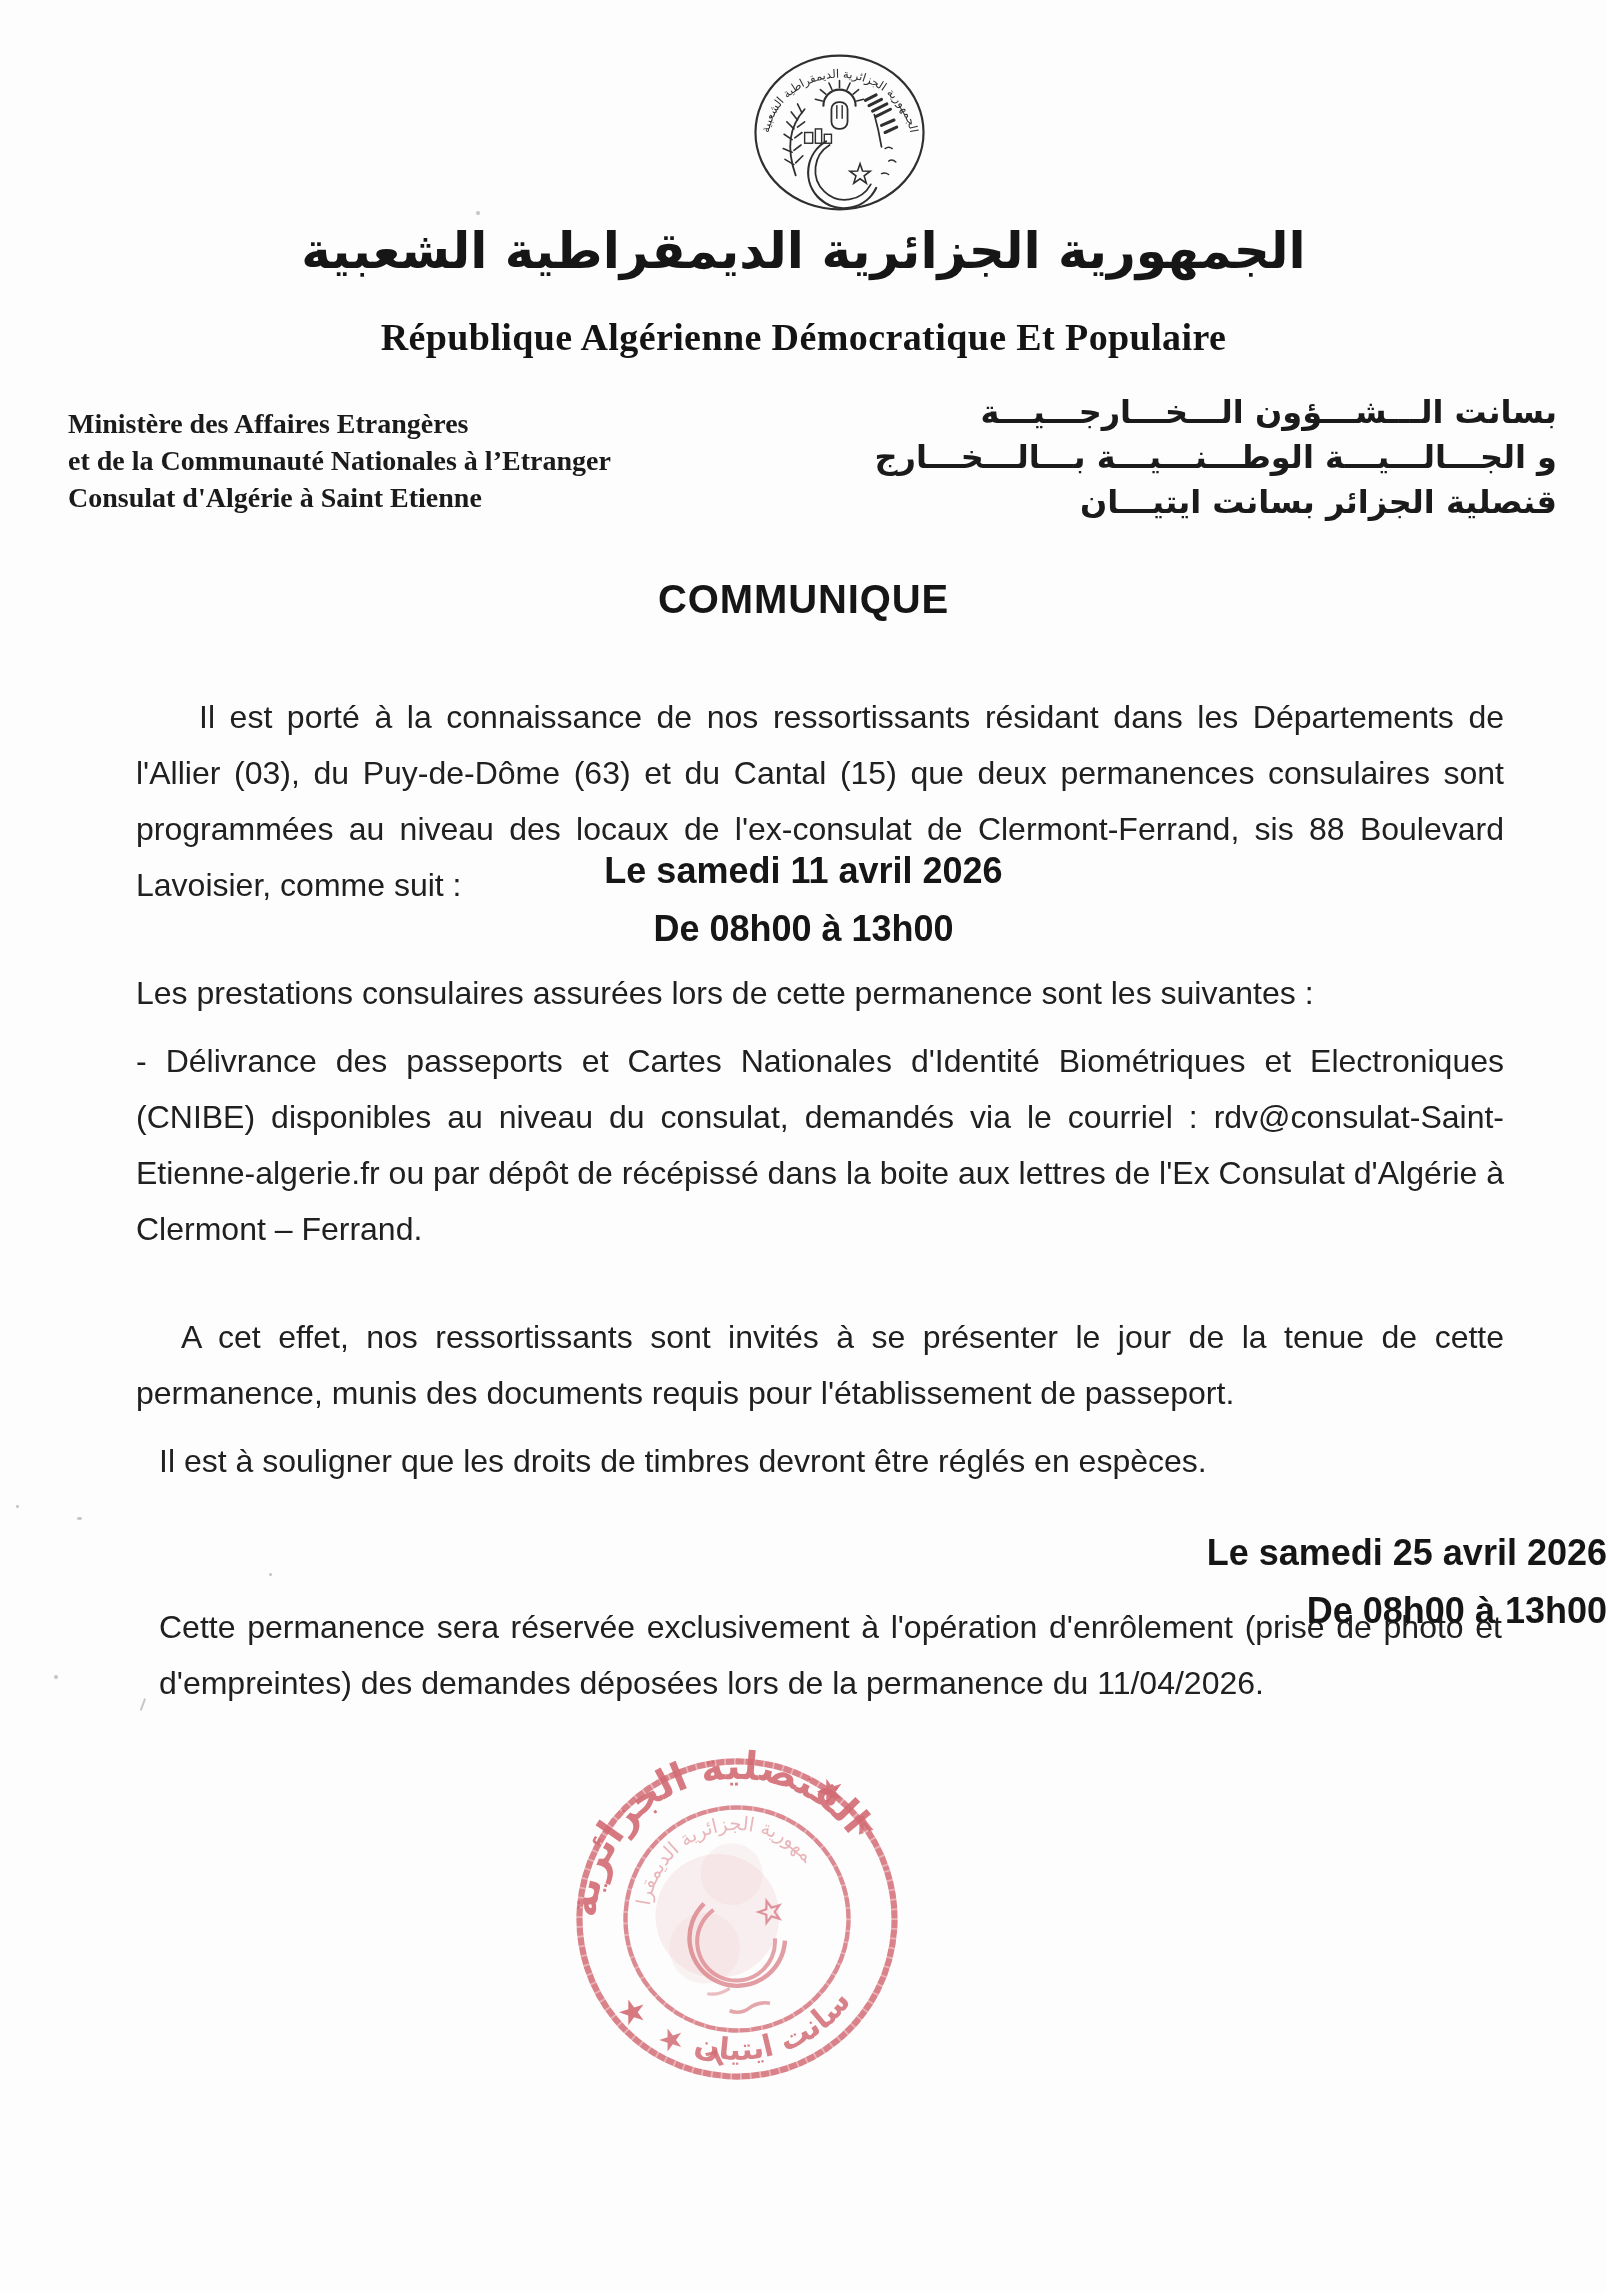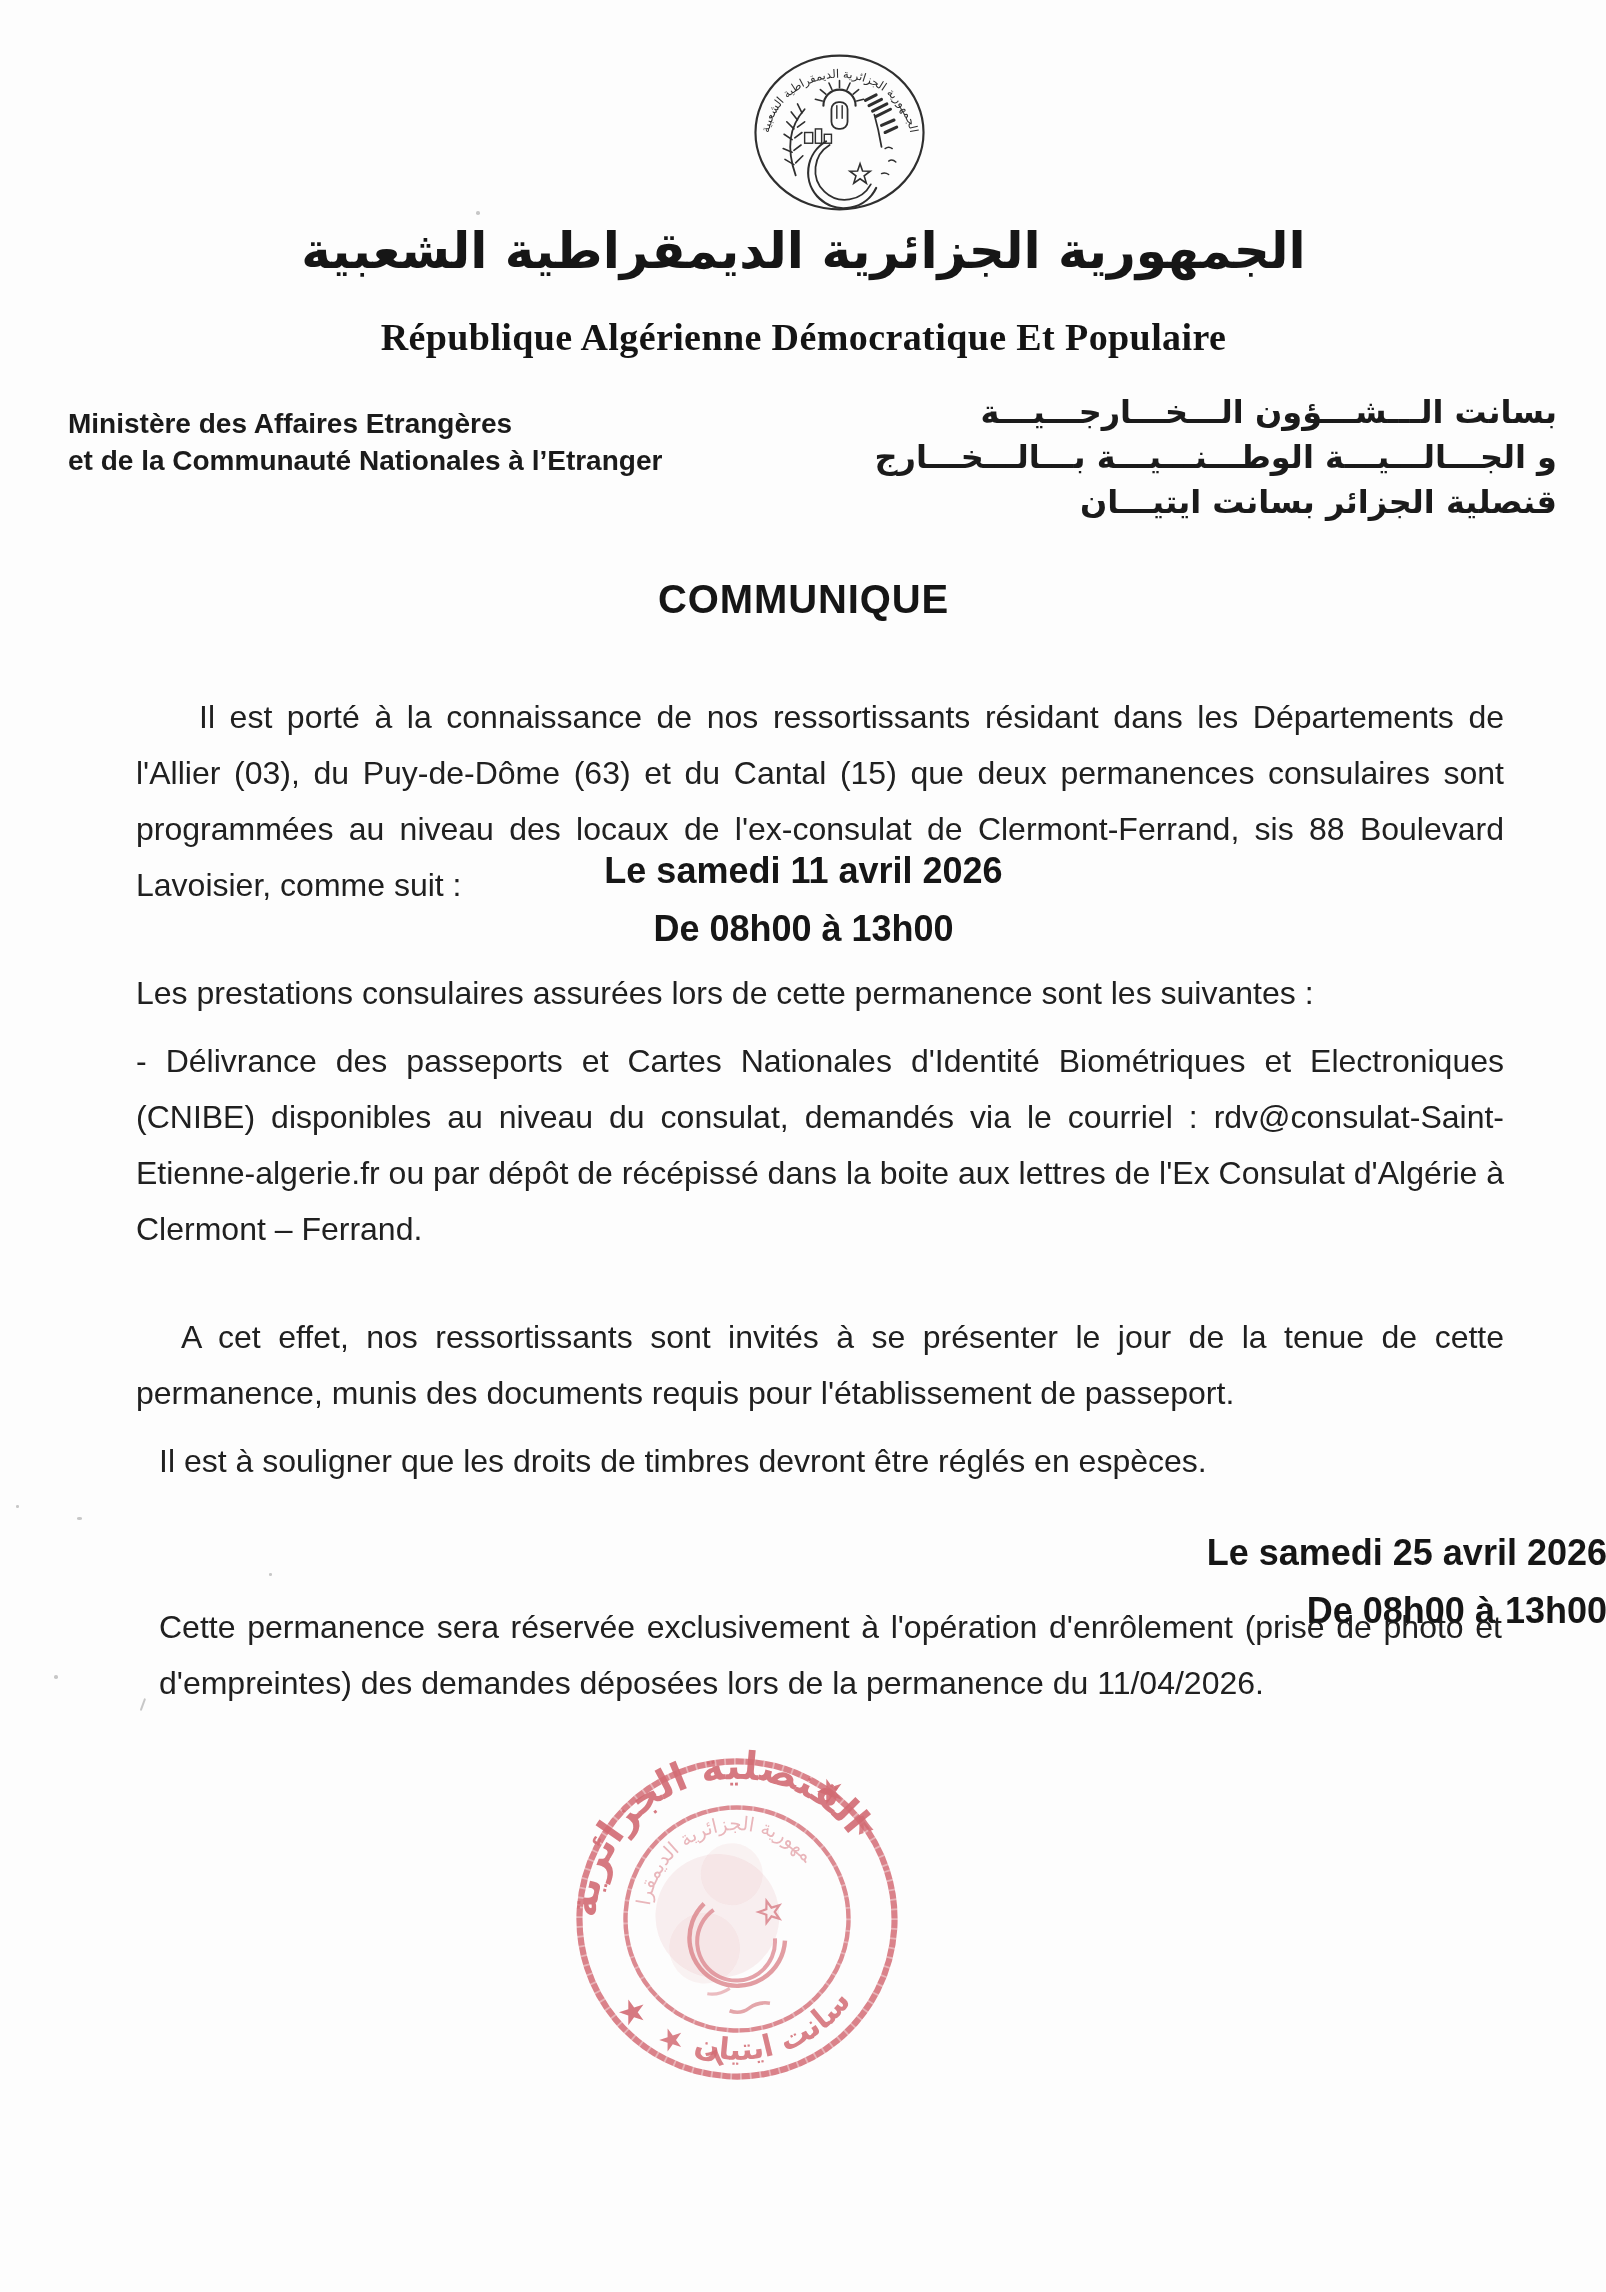--- a/index.html
+++ b/index.html
@@ -22,21 +22,21 @@
     font-weight:bold;font-size:50px;color:#161616;
   }
   .title-fr{
     position:absolute;top:315px;left:0;width:100%;
     text-align:center;
     font-family:"Liberation Serif", serif;
     font-weight:bold;font-size:38px;letter-spacing:0.4px;color:#141414;
   }
   .ministry-fr{
     position:absolute;left:68px;top:405px;
-    font-family:Liberation Sans, sans-serif;
+    font-family:Liberation Serif, serif;
     font-weight:bold;font-size:28px;line-height:37px;color:#1b1b1b;
   }
   .ministry-ar{
     position:absolute;right:50px;top:390px;
     text-align:right;direction:rtl;
     font-family:"DejaVu Sans", sans-serif;
     font-weight:bold;font-size:32px;line-height:45px;color:#1b1b1b;
   }
   
   .communique{
@@ -140,20 +140,21 @@
       </text>
     </svg>
   </div>
 
   <div class="title-ar">الجمهورية الجزائرية الديمقراطية الشعبية</div>
   <div class="title-fr">République Algérienne Démocratique Et Populaire</div>
 
   <div class="ministry-fr">
     <div>Ministère des Affaires Etrangères</div>
     <div>et de la Communauté Nationales à l’Etranger</div>
+    <div>Consulat d'Algérie à Saint Etienne</div>
   </div>
   <div class="ministry-ar">
     <div>بسانت الـــشـــؤون الـــخـــارجـــيـــة</div>
     <div>و الجـــالـــيـــة الوطـــنـــيـــة بـــالـــخـــارج</div>
     <div>قنصلية الجزائر بسانت ايتيـــان</div>
   </div>
 
   <div class="communique">COMMUNIQUE</div>
 
   <div class="bodyblock intro-para">

